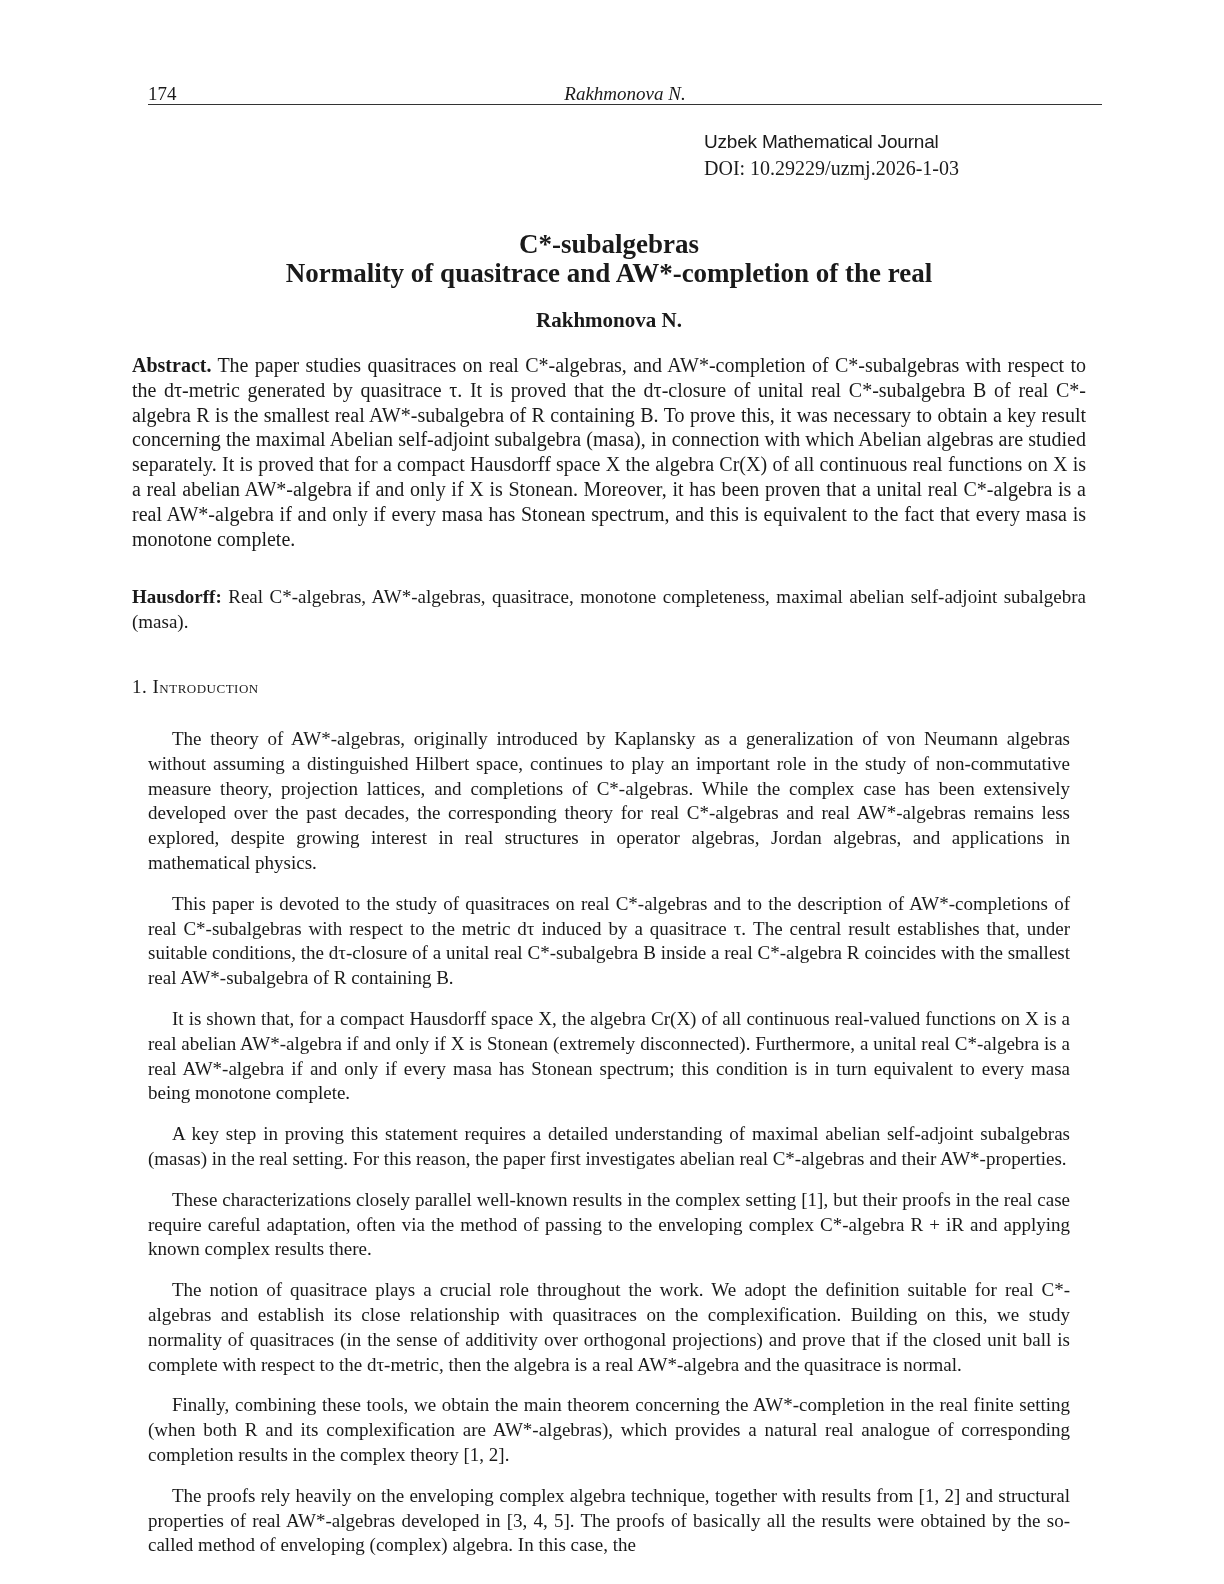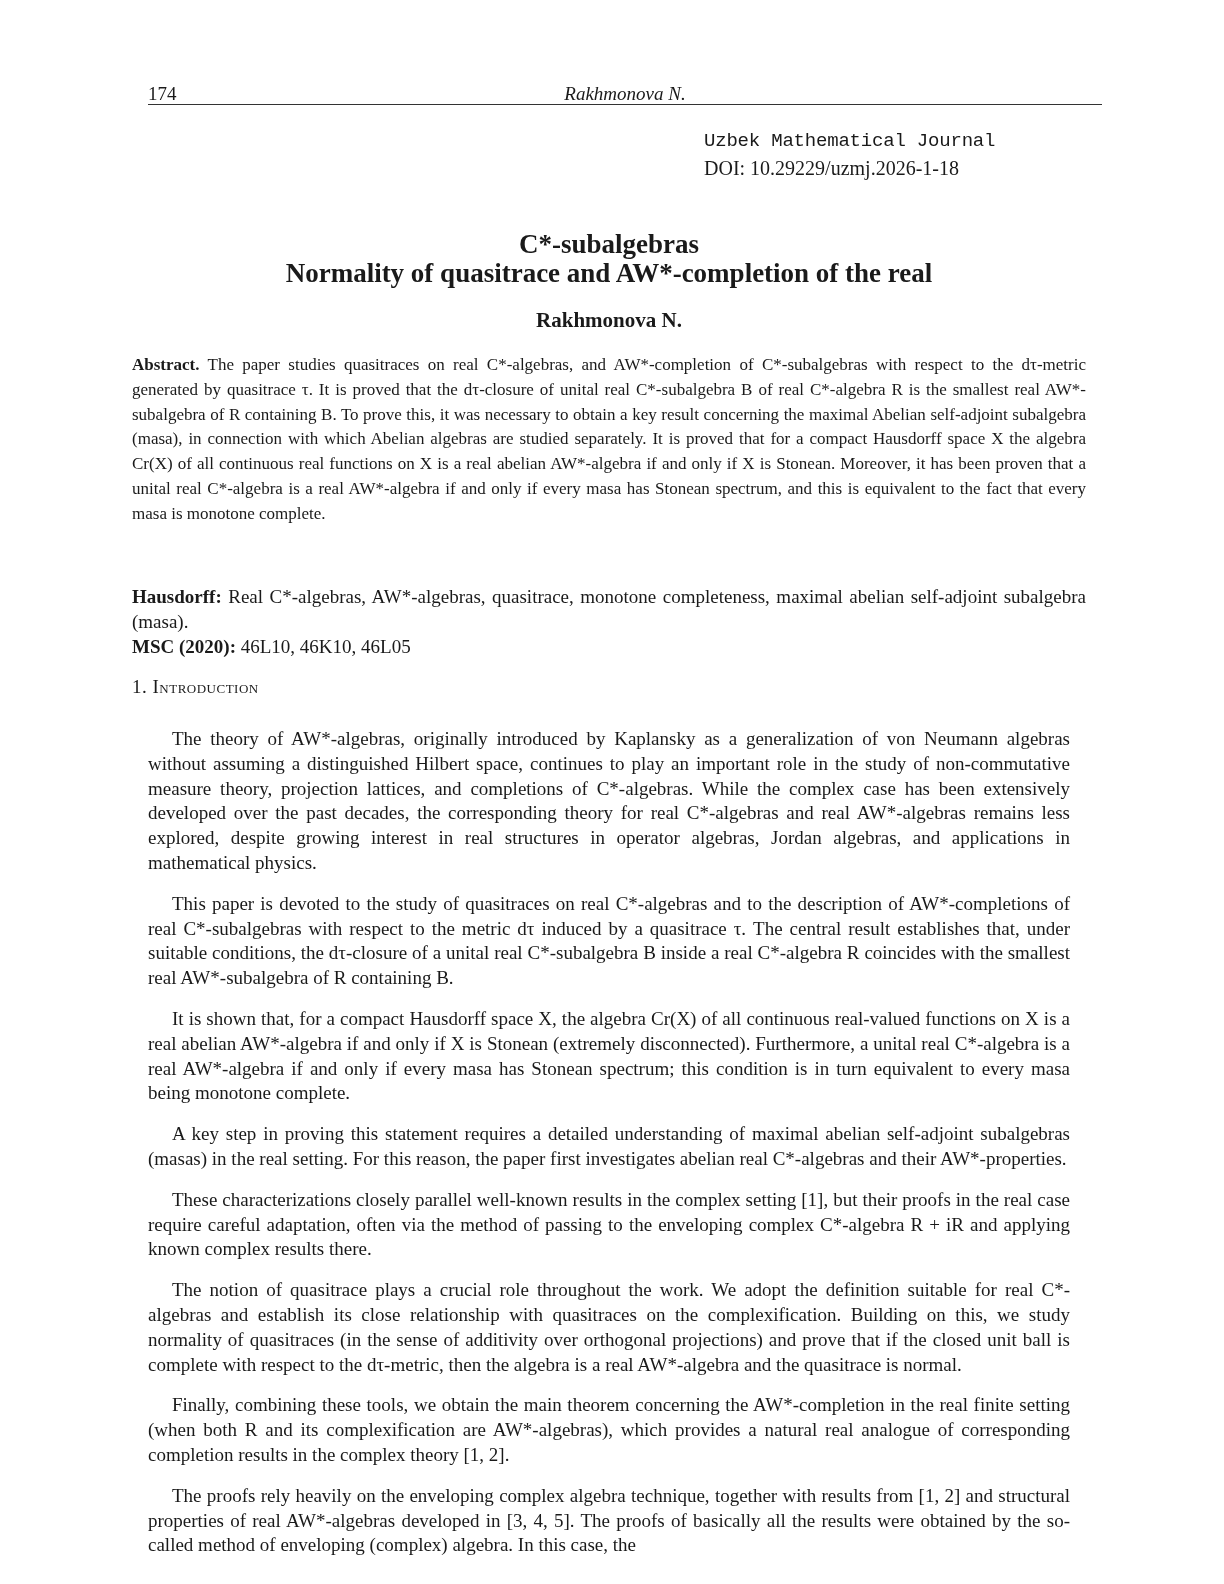--- a/index.html
+++ b/index.html
@@ -2,64 +2,61 @@
 <html><head>
 <meta charset="utf-8">
 <style>
   html, body { margin: 0; padding: 0; background: #ffffff; }
   body { width: 1224px; height: 1584px; position: relative; overflow: hidden; color: #1a1a1a; }
   .page { position: absolute; left: 132px; top: 0; width: 954px; font-family: "Liberation Serif", "DejaVu Serif", serif; }
   .running-head { position: absolute; top: 84px; left: 16px; width: 954px; height: 20px; border-bottom: 1px solid #333; font-size: 19px; line-height: 20px; }
   .running-head .pnum { position: absolute; left: 0; top: 0; }
   .running-head .rh-author { position: absolute; left: 0; right: 0; text-align: center; font-style: italic; }
   .journal-info { position: absolute; top: 128px; left: 572px; font-size: 20px; line-height: 27px; }
-  .journal-info .sans { font-family: Liberation Mono, monospace; font-size: 19px; letter-spacing: -0.2px; }
+  .journal-info .sans { font-family: Liberation Sans, sans-serif; font-size: 19px; letter-spacing: -0.2px; }
   .journal-info .doi { font-family: "Liberation Serif", serif; font-size: 20px; }
   .title { position: absolute; top: 230px; left: 0; width: 954px; text-align: center; font-weight: bold; font-size: 27px; line-height: 29px; }
   .author { position: absolute; top: 308px; left: 0; width: 954px; text-align: center; font-weight: bold; font-size: 21px; }
-  .abstract { position: absolute; top: 353px; left: 0; width: 954px; font-size: 17px; line-height: 24.8px; text-align: justify; }
+  .abstract { position: absolute; top: 353px; left: 0; width: 954px; font-size: 20px; line-height: 24.8px; text-align: justify; }
   .kw { position: absolute; top: 585px; left: 0; width: 954px; font-size: 19px; line-height: 24.8px; text-align: justify; }
   .kw b, .abstract b { font-weight: bold; }
   .section-head { position: absolute; top: 676px; left: 0; width: 954px; text-align: left; font-size: 19px; letter-spacing: 0.5px; }
   .section-head .sc { font-variant: small-caps; }
   .body { position: absolute; top: 711px; left: 0; width: 954px; font-size: 19px; line-height: 24.8px; text-align: justify; }
   .body p { margin: 16px; text-indent: 24px; }
 </style>
 </head>
 <body>
 
 <div class="page">
 
   <div class="running-head">
     <span class="pnum">174</span>
     <span class="rh-author">Rakhmonova N.</span>
   </div>
 
   <div class="journal-info">
     <div class="sans">Uzbek Mathematical Journal</div>
-    <div class="doi">DOI: 10.29229/uzmj.2026-1-18</div>
+    <div class="doi">DOI: 10.29229/uzmj.2026-1-03</div>
   </div>
 
   <div class="title">
     <div>C*-subalgebras</div>
     <div>Normality of quasitrace and AW*-completion of the real</div>
   </div>
 
   <div class="author">Rakhmonova N.</div>
 
   <div class="abstract">
     <b>Abstract.</b><span> The paper studies quasitraces on real C*-algebras, and AW*-completion of C*-subalgebras with respect to the dτ-metric generated by quasitrace τ. It is proved that the dτ-closure of unital real C*-subalgebra B of real C*-algebra R is the smallest real AW*-subalgebra of R containing B. To prove this, it was necessary to obtain a key result concerning the maximal Abelian self-adjoint subalgebra (masa), in connection with which Abelian algebras are studied separately. It is proved that for a compact Hausdorff space X the algebra Cr(X) of all continuous real functions on X is a real abelian AW*-algebra if and only if X is Stonean. Moreover, it has been proven that a unital real C*-algebra is a real AW*-algebra if and only if every masa has Stonean spectrum, and this is equivalent to the fact that every masa is monotone complete.</span>
   </div>
 
   <div class="kw">
     <div>
       <b>Hausdorff:</b><span> Real C*-algebras, AW*-algebras, quasitrace, monotone completeness, maximal abelian self-adjoint subalgebra (masa).</span>
-    </div>
-    <div>
-      <b>MSC (2020):</b><span> 46L10, 46K10, 46L05</span>
     </div>
   </div>
 
   <div class="section-head">
     <span>1.</span>
     <span class="sc">Introduction</span>
   </div>
 
   <div class="body">
     <p>The theory of AW*-algebras, originally introduced by Kaplansky as a generalization of von Neumann algebras without assuming a distinguished Hilbert space, continues to play an important role in the study of non-commutative measure theory, projection lattices, and completions of C*-algebras. While the complex case has been extensively developed over the past decades, the corresponding theory for real C*-algebras and real AW*-algebras remains less explored, despite growing interest in real structures in operator algebras, Jordan algebras, and applications in mathematical physics.</p>

